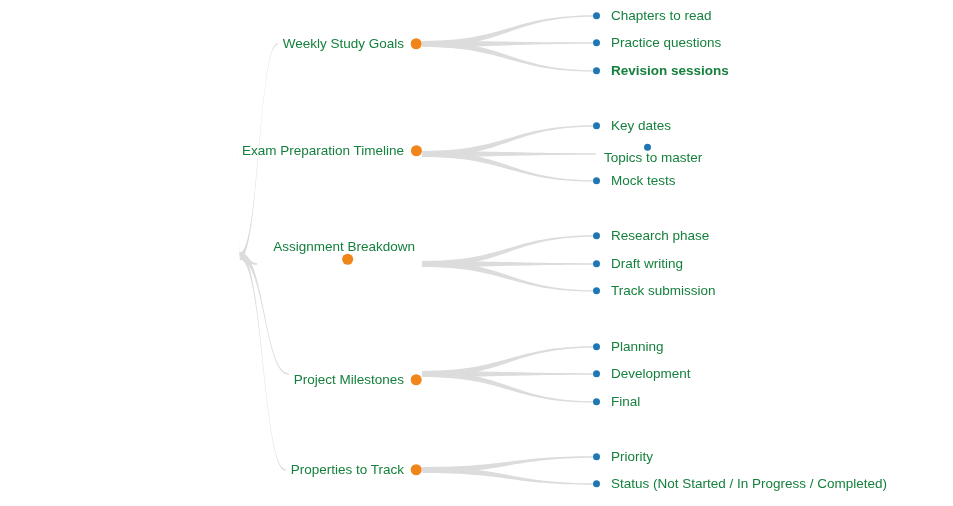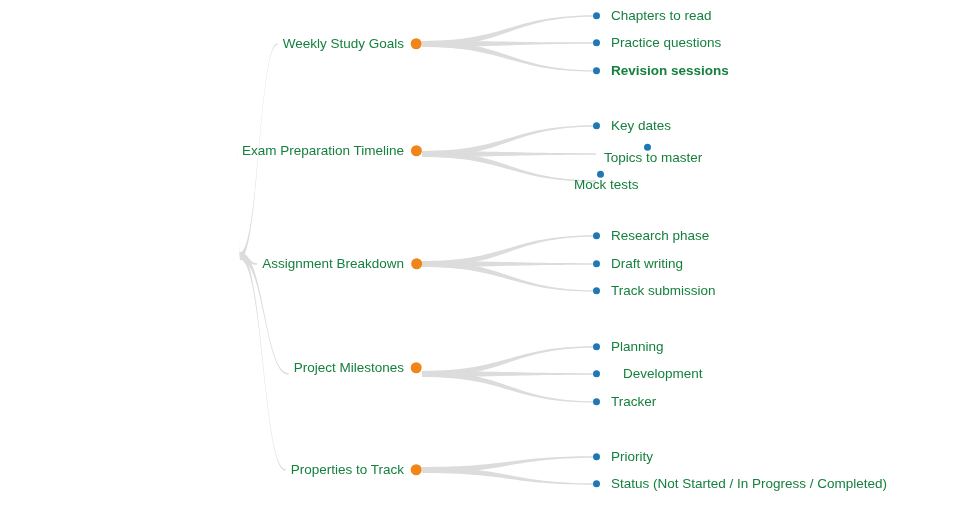--- a/index.html
+++ b/index.html
@@ -123,55 +123,55 @@
         <span class="node-dot dot-branch"></span>
       </div>
       <div class="node anchor-left" style="left: 593px; top: 126px;">
         <span class="node-dot dot-leaf"></span>
         <span class="node-label">Key dates</span>
       </div>
       <div class="node anchor-left" style="left: 593px; top: 154px; flex-direction: column;">
         <span class="node-dot dot-leaf"></span>
         <span class="node-label">Topics to master</span>
       </div>
-      <div class="node anchor-left" style="left: 563px; top: 181px; flex-direction: column;">
+      <div class="node anchor-left" style="left: 593px; top: 181px;">
         <span class="node-dot dot-leaf"></span>
         <span class="node-label">Mock tests</span>
       </div>
-      <div class="node anchor-right" style="left: 422px; top: 264px;">
+      <div class="node anchor-right" style="left: 422px; top: 252px; flex-direction: column;">
         <span class="node-label">Assignment Breakdown</span>
         <span class="node-dot dot-branch"></span>
       </div>
       <div class="node anchor-left" style="left: 593px; top: 236px;">
         <span class="node-dot dot-leaf"></span>
         <span class="node-label">Research phase</span>
       </div>
       <div class="node anchor-left" style="left: 593px; top: 264px;">
         <span class="node-dot dot-leaf"></span>
         <span class="node-label">Draft writing</span>
       </div>
       <div class="node anchor-left" style="left: 593px; top: 291px;">
         <span class="node-dot dot-leaf"></span>
         <span class="node-label">Track submission</span>
       </div>
-      <div class="node anchor-right" style="left: 422px; top: 368px;">
+      <div class="node anchor-right" style="left: 422px; top: 380px;">
         <span class="node-label">Project Milestones</span>
         <span class="node-dot dot-branch"></span>
       </div>
       <div class="node anchor-left" style="left: 593px; top: 347px;">
         <span class="node-dot dot-leaf"></span>
         <span class="node-label">Planning</span>
       </div>
-      <div class="node anchor-left" style="left: 593px; top: 374px; gap: 12px;">
+      <div class="node anchor-left" style="left: 593px; top: 374px;">
         <span class="node-dot dot-leaf"></span>
         <span class="node-label">Development</span>
       </div>
       <div class="node anchor-left" style="left: 593px; top: 402px;">
         <span class="node-dot dot-leaf"></span>
-        <span class="node-label">Tracker</span>
+        <span class="node-label">Final</span>
       </div>
       <div class="node anchor-right" style="left: 422px; top: 470px;">
         <span class="node-label">Properties to Track</span>
         <span class="node-dot dot-branch"></span>
       </div>
       <div class="node anchor-left" style="left: 593px; top: 457px;">
         <span class="node-dot dot-leaf"></span>
         <span class="node-label">Priority</span>
       </div>
       <div class="node anchor-left" style="left: 593px; top: 484px;">

